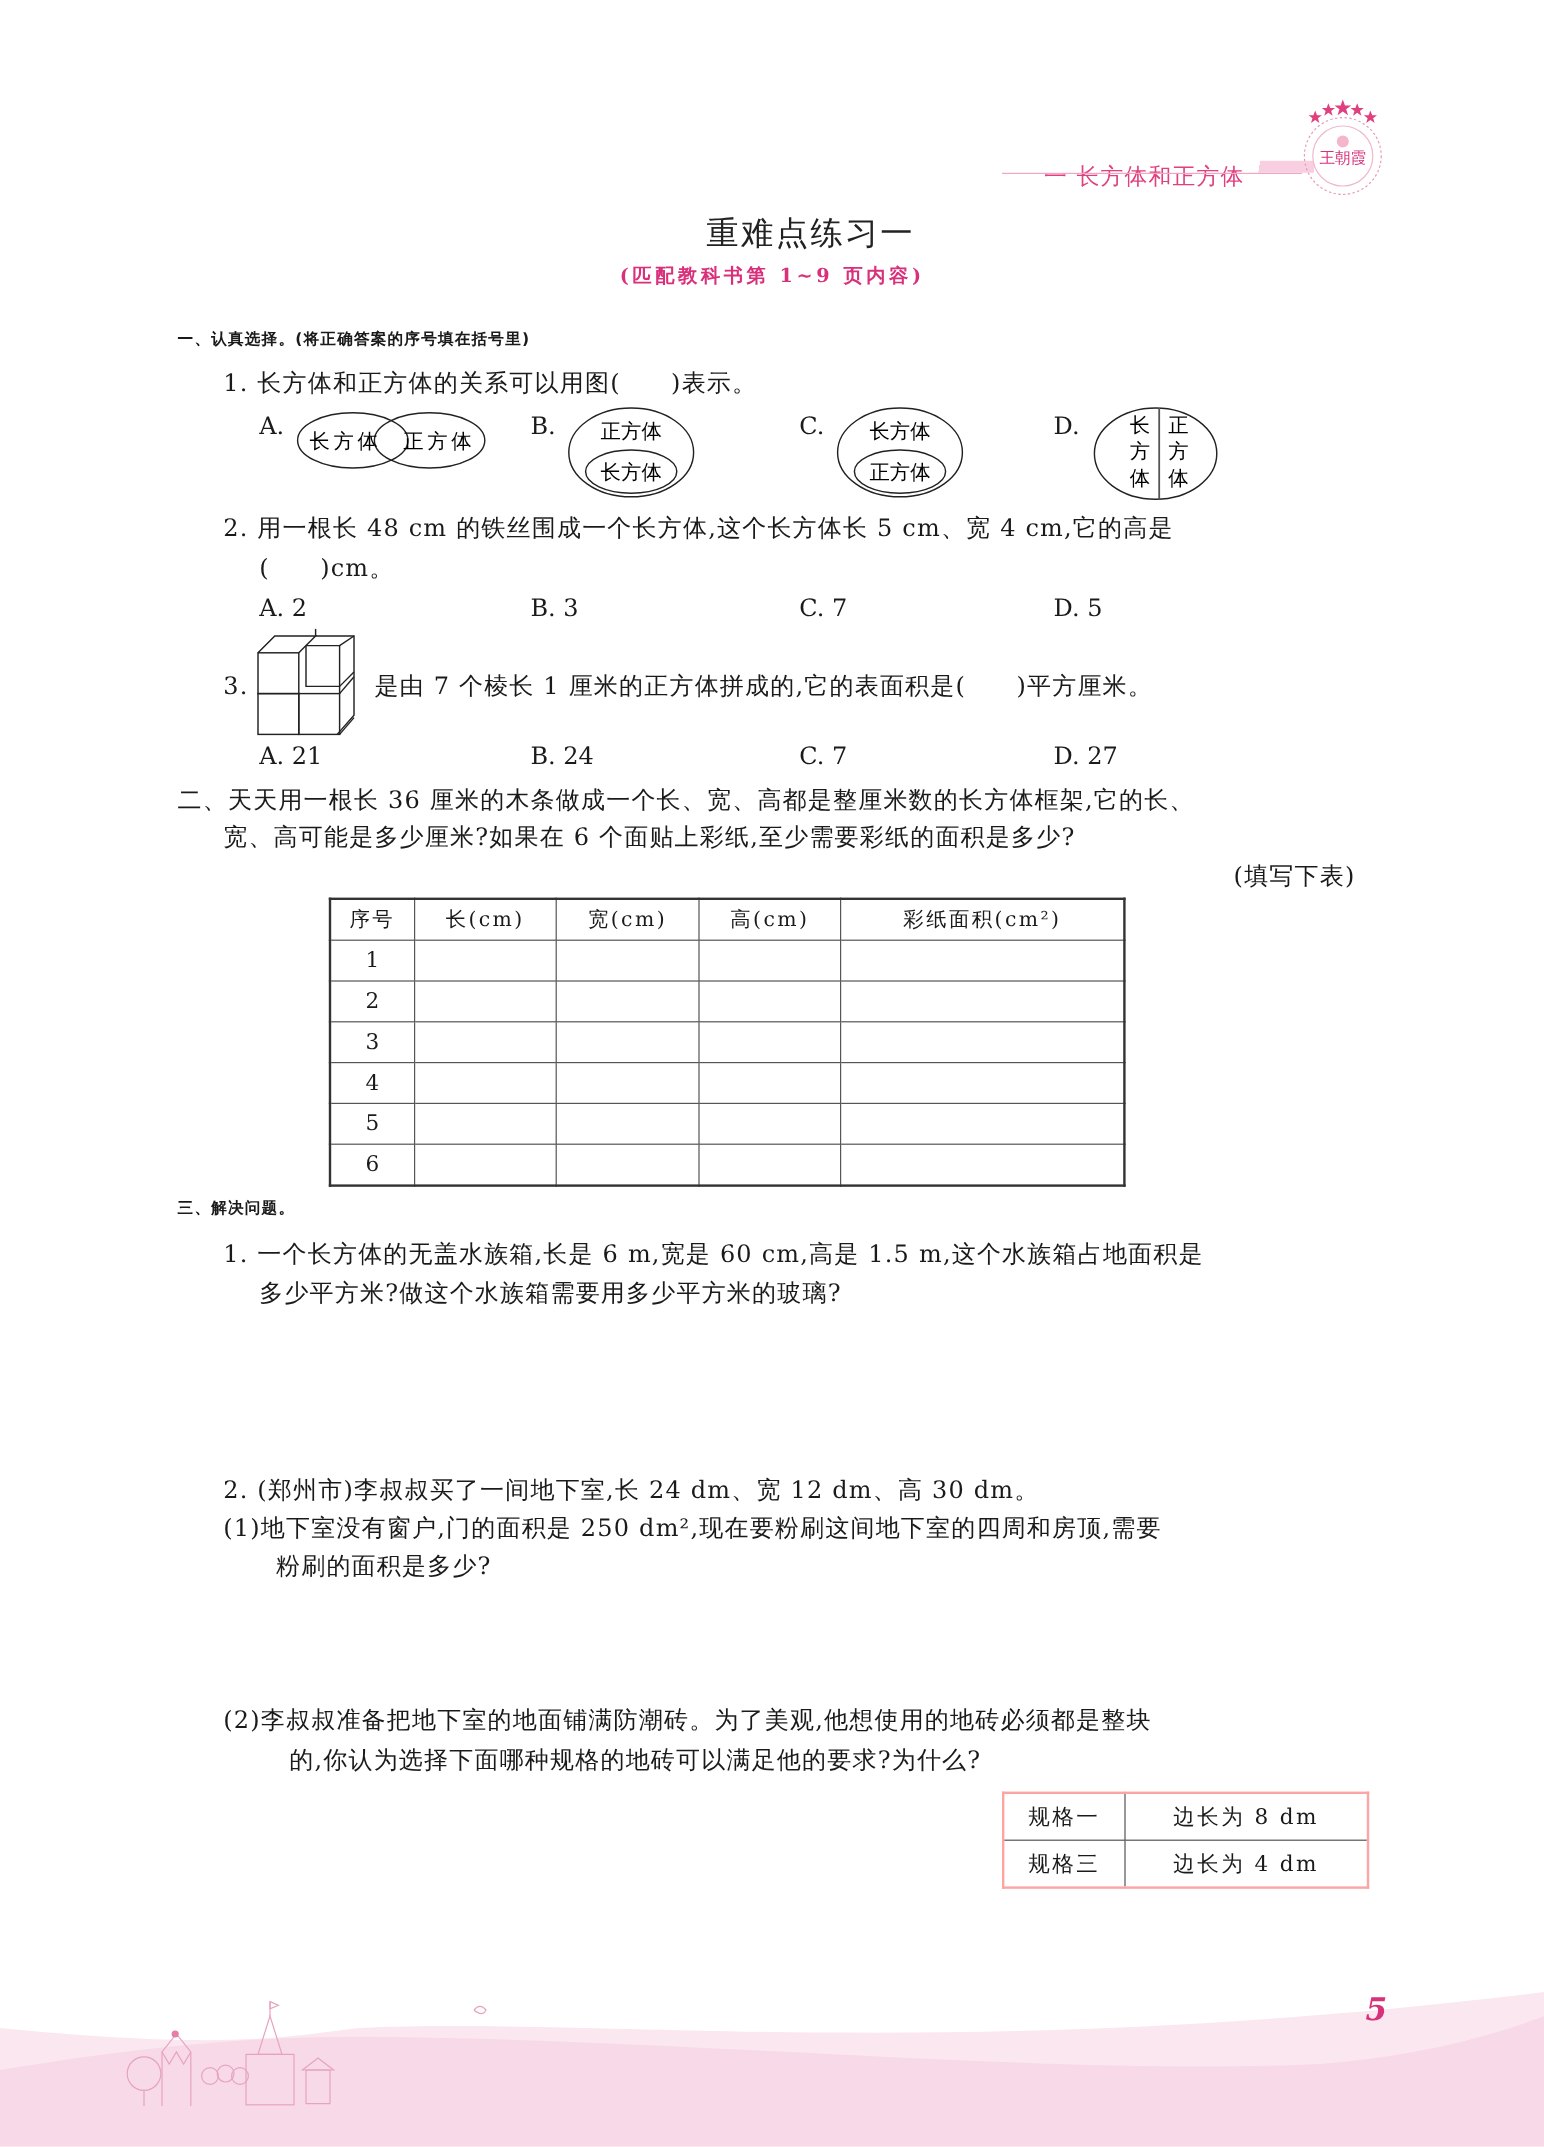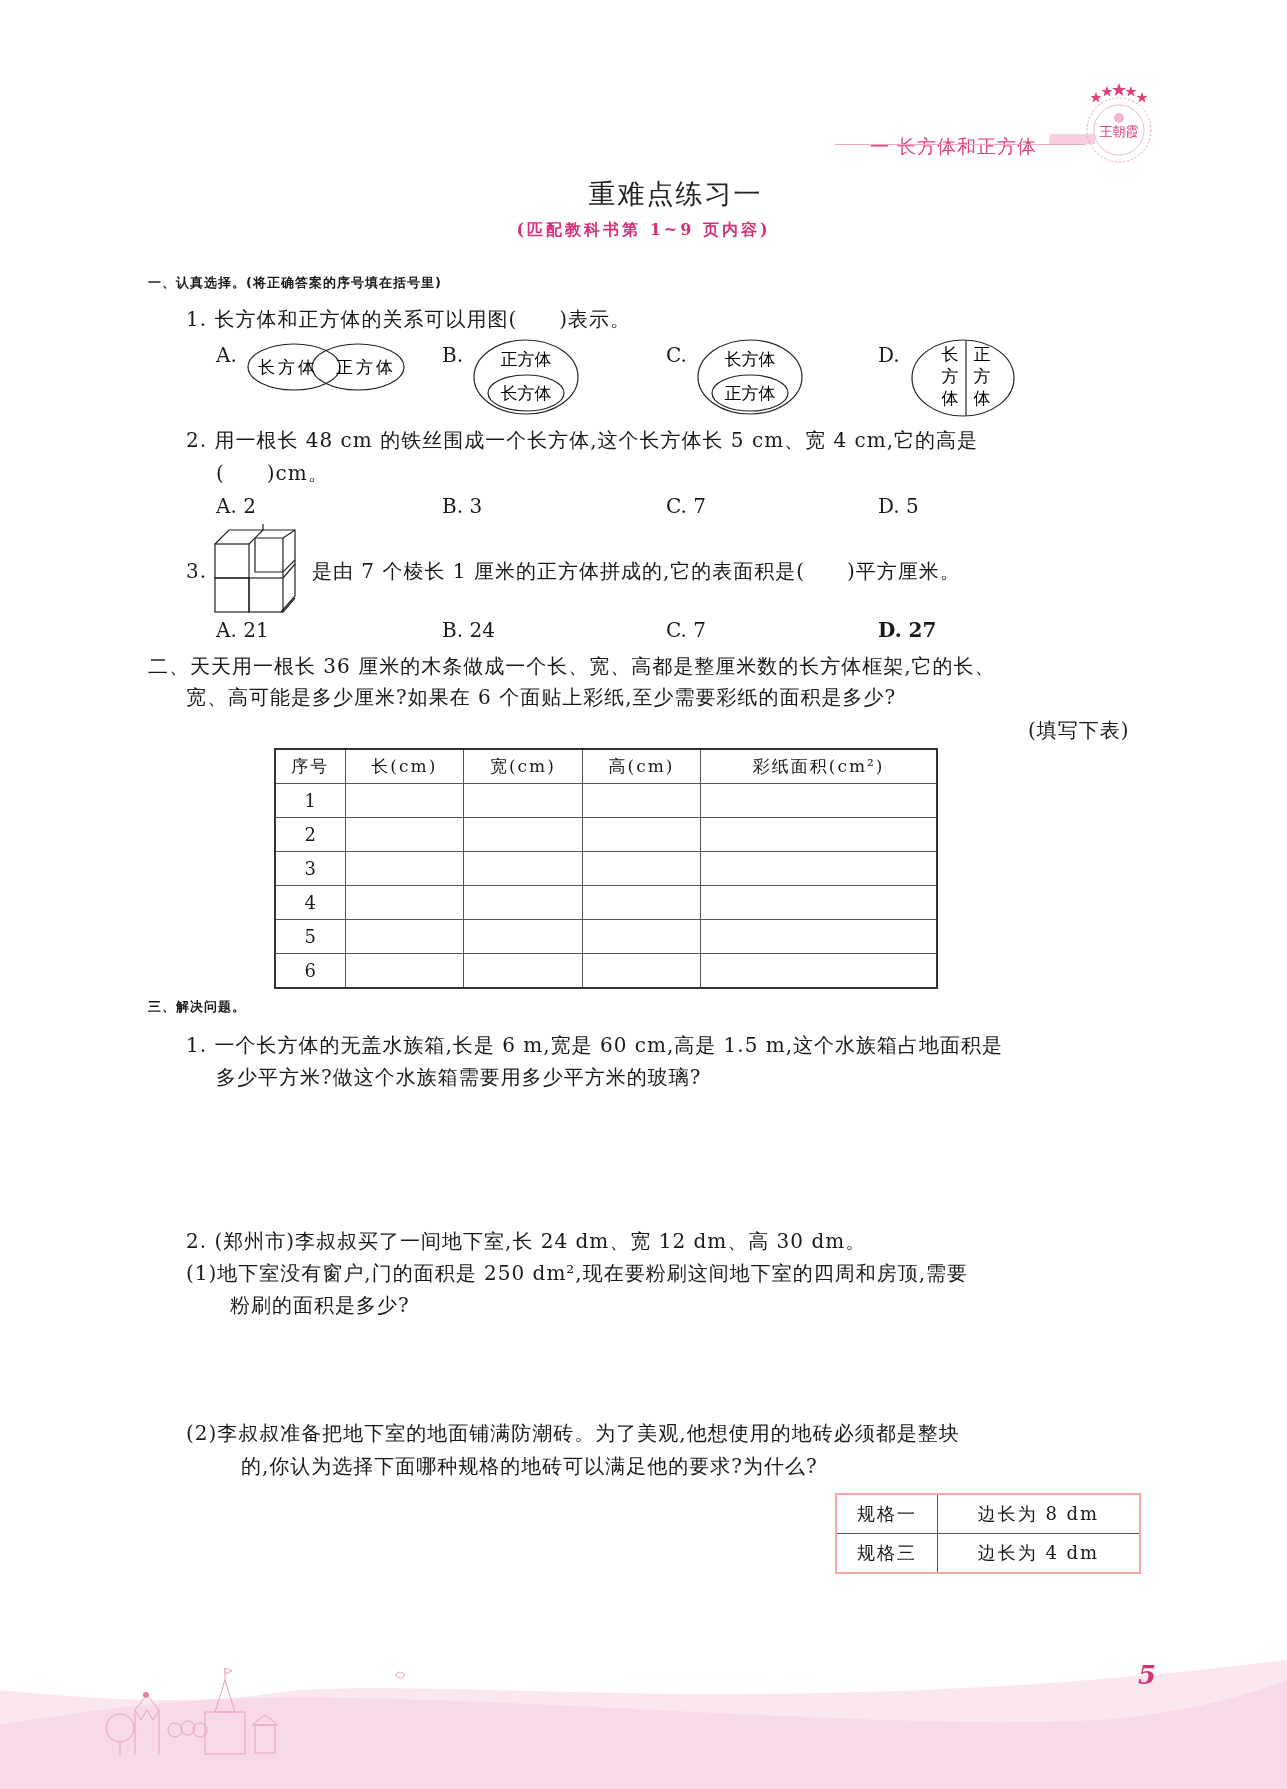--- a/index.html
+++ b/index.html
@@ -117,21 +117,21 @@
     <line x1="71" y1="14" x2="83" y2="6"></line>
     <line x1="71" y1="54" x2="83" y2="40"></line>
     <line x1="71" y1="88" x2="83" y2="74"></line>
     <line x1="51" y1="6" x2="51" y2="0"></line>
   </g>
 </svg>
 <div class="abs txt" style="left:312px; top:556px;">是由 7 个棱长 1 厘米的正方体拼成的,它的表面积是(　　)平方厘米。</div>
 <div class="abs opt" style="left:216px; top:618px;">A. 21</div>
 <div class="abs opt" style="left:442px; top:618px;">B. 24</div>
 <div class="abs opt" style="left:666px; top:618px;">C. 7</div>
-<div class="abs opt" style="left:878px; top:618px;font-weight:bold;">D. 27</div>
+<div class="abs opt" style="left:878px; top:618px;">D. 27</div>
 
 <div class="abs txt" style="left:148px; top:651px;">二、天天用一根长 36 厘米的木条做成一个长、宽、高都是整厘米数的长方体框架,它的长、</div>
 <div class="abs txt" style="left:186px; top:682px;">宽、高可能是多少厘米?如果在 6 个面贴上彩纸,至少需要彩纸的面积是多少?</div>
 <div class="abs txt" style="left:1028px; top:715px;">(填写下表)</div>
 
 <table class="abs t1">
   <tbody id="t1body">
       <tr>
         <td class="hd">序号</td>
         <td class="hd">长(cm)</td>

